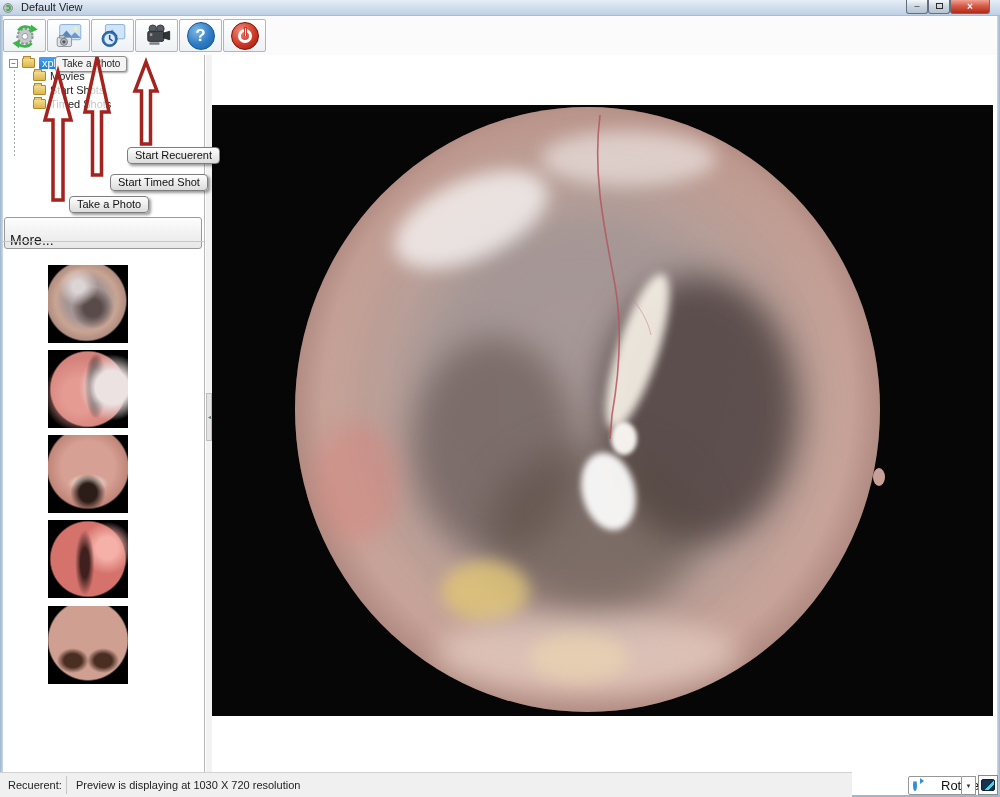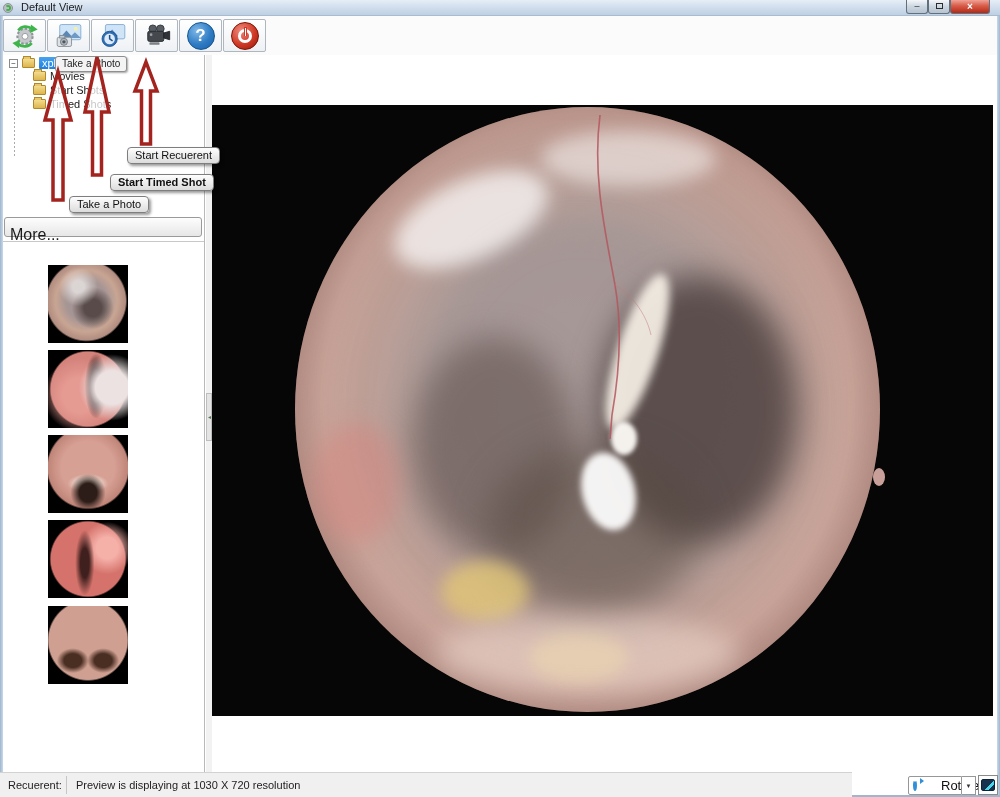--- a/index.html
+++ b/index.html
@@ -68,23 +68,23 @@
   .expander { width:9px; height:9px; border:1px solid #8a8a8a; background:#ffffff; font-size:8px;
               line-height:7px; text-align:center; color:#333; margin-right:4px; cursor:pointer; }
   .folder { position:relative; width:13px; height:10px; margin-right:4px;
             background:linear-gradient(180deg,#f3dc8e,#ddb54d); border:1px solid #b0892f; border-radius:1px; }
   .folder::before { content:""; position:absolute; left:0; top:-3px; width:6px; height:2px;
             background:#e8c86a; border:1px solid #b0892f; border-bottom:none; }
   .tree-root-label { background:linear-gradient(180deg,#47a2ef,#1f7fe0); color:#ffffff; padding:0 3px;
             border-radius:1px; }
 
   
-  .more-btn { position:absolute; left:1px; top:162px; width:198px; height:20px;
+  .more-btn { position:absolute; left:1px; top:162px; width:198px; height:32px;
               background:linear-gradient(180deg,#fdfdfd,#e7e7e7); border:1px solid #9a9a9a; border-radius:3px;
-              font-size:16px; color:#1a1a1a; padding:8px 5px; cursor:pointer; }
+              font-size:14px; color:#1a1a1a; padding:14px 5px; cursor:pointer; }
   .panel-divider { position:absolute; left:0; top:186px; width:201px; height:1px; background:#c8c8c8; }
 
   
   .thumb { position:absolute; left:48px; width:80px; height:78px; background:#000; cursor:pointer; }
   .t1 { background:
         radial-gradient(circle at 38% 28%, rgba(255,255,255,.6) 0 8%, transparent 26%),
         radial-gradient(circle at 56% 55%, rgba(75,62,60,.85) 0 14%, transparent 34%),
         radial-gradient(circle at 48% 46%, #a59594 0 34%, #c8a593 52%, #b28d81 66%, #000 69%);
         background-color:#000; }
   .t2 { background:
@@ -139,21 +139,21 @@
   .vessel-svg { position:absolute; left:83px; top:2px; width:585px; height:605px; }
 
   
   .ann-tooltip { position:absolute; left:55px; top:56px; height:16px; background:#f4f4f4;
                  border:1px solid #8f8f8f; border-radius:3px; font-size:10px; color:#222;
                  padding:1px 6px; box-shadow:1px 1px 2px rgba(0,0,0,.35); z-index:20; white-space:nowrap; }
   .callout { position:absolute; background:linear-gradient(180deg,#fefefe,#dcdcdc); border:1px solid #7e7e7e;
              border-radius:4px; font-size:11px; color:#111; padding:1px 7px 2px;
              box-shadow:2px 2px 3px rgba(0,0,0,.4); z-index:30; white-space:nowrap; }
   .co-rec   { left:127px; top:147px; }
-  .co-timed { left:110px; top:174px;font-weight:bold; }
+  .co-timed { left:110px; top:174px; }
   .co-photo { left:69px;  top:196px; }
   .arrows-svg { position:absolute; left:40px; top:55px; width:130px; height:150px; z-index:25; }
 
   
   .statusbar { position:absolute; left:0; top:772px; width:852px; height:25px; background:#f0f0f0;
                border-top:1px solid #d2d2d2; z-index:45; }
   .status-label { position:absolute; left:8px; top:6px; font-size:11px; color:#222; }
   .status-sep { position:absolute; left:66px; top:3px; width:1px; height:18px; background:#c6c6c6; }
   .status-msg { position:absolute; left:76px; top:6px; font-size:11px; color:#222; }
 

